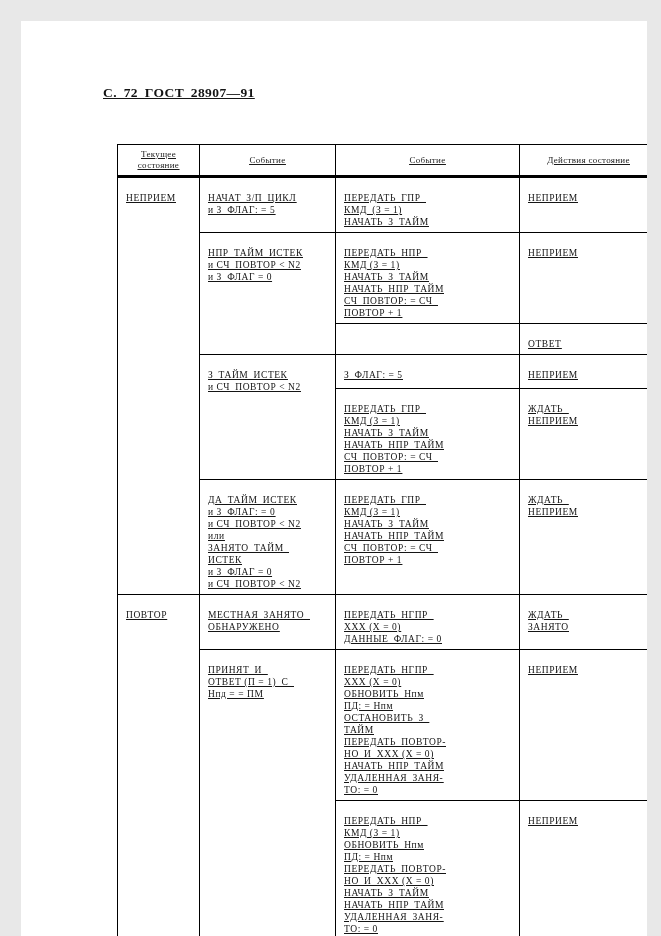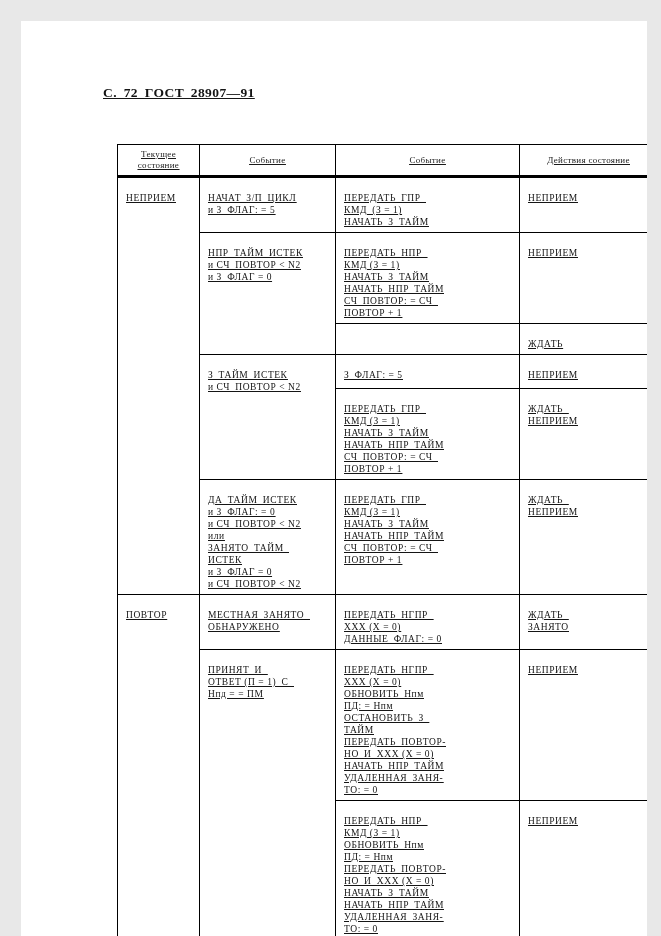--- a/index.html
+++ b/index.html
@@ -128,21 +128,21 @@
       <td>ПЕРЕДАТЬ_НПР_
 КМД (З = 1)
 НАЧАТЬ_З_ТАЙМ
 НАЧАТЬ_НПР_ТАЙМ
 СЧ_ПОВТОР: = СЧ_
 ПОВТОР + 1</td>
       <td>НЕПРИЕМ</td>
     </tr>
     <tr class="r2b">
       <td></td>
-      <td>ЖДАТЬ</td>
+      <td>ОТВЕТ</td>
     </tr>
 
     <tr class="r3a">
       <td rowspan="2">З_ТАЙМ_ИСТЕК
 и СЧ_ПОВТОР &lt; N2</td>
       <td>З_ФЛАГ: = 5</td>
       <td>НЕПРИЕМ</td>
     </tr>
     <tr class="r3b">
       <td>ПЕРЕДАТЬ_ГПР_

